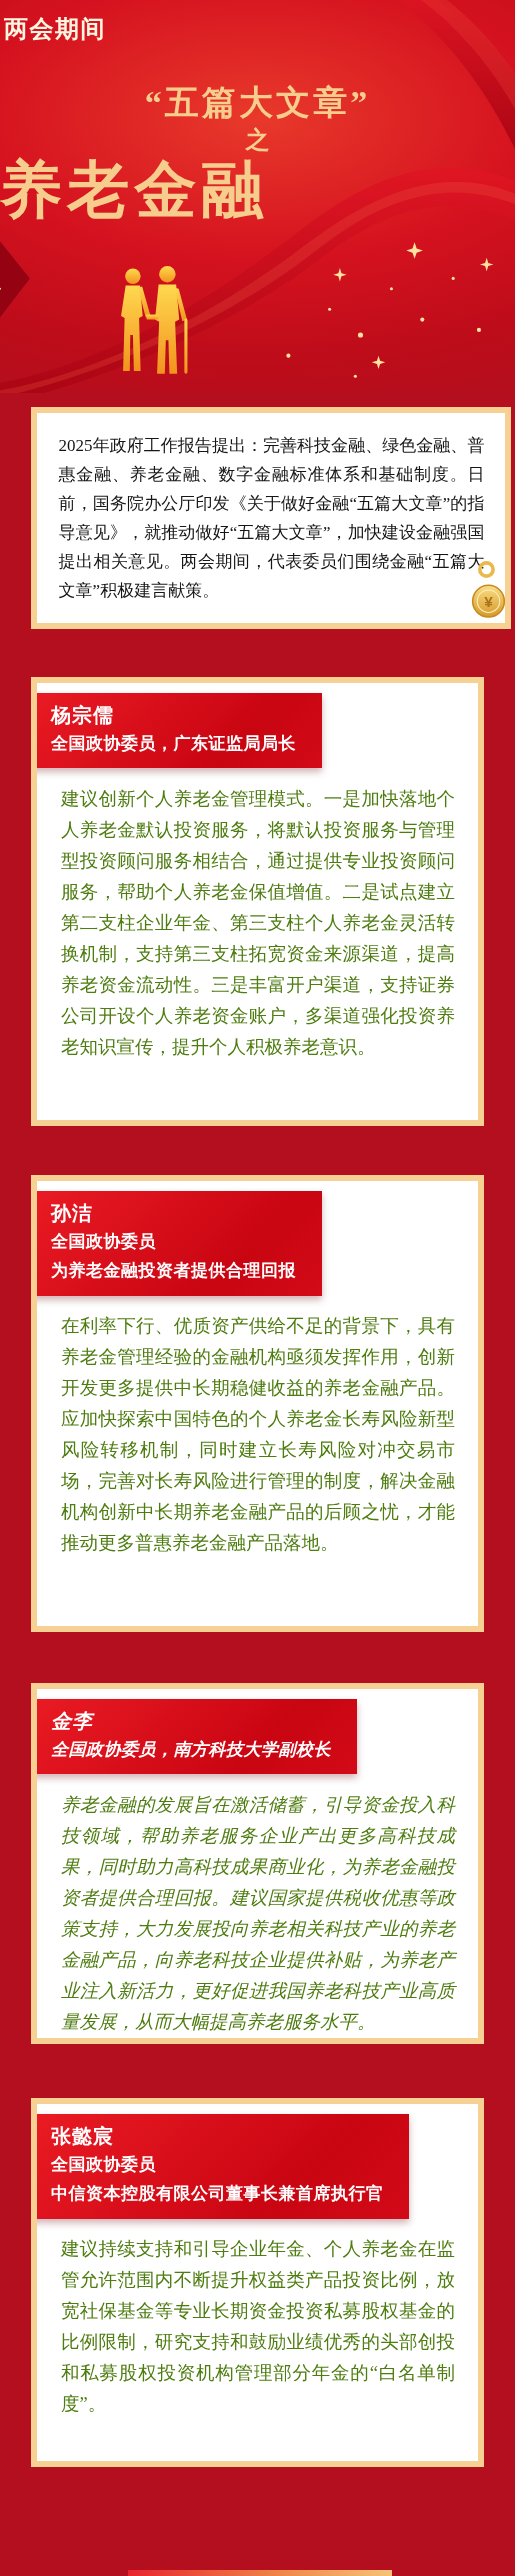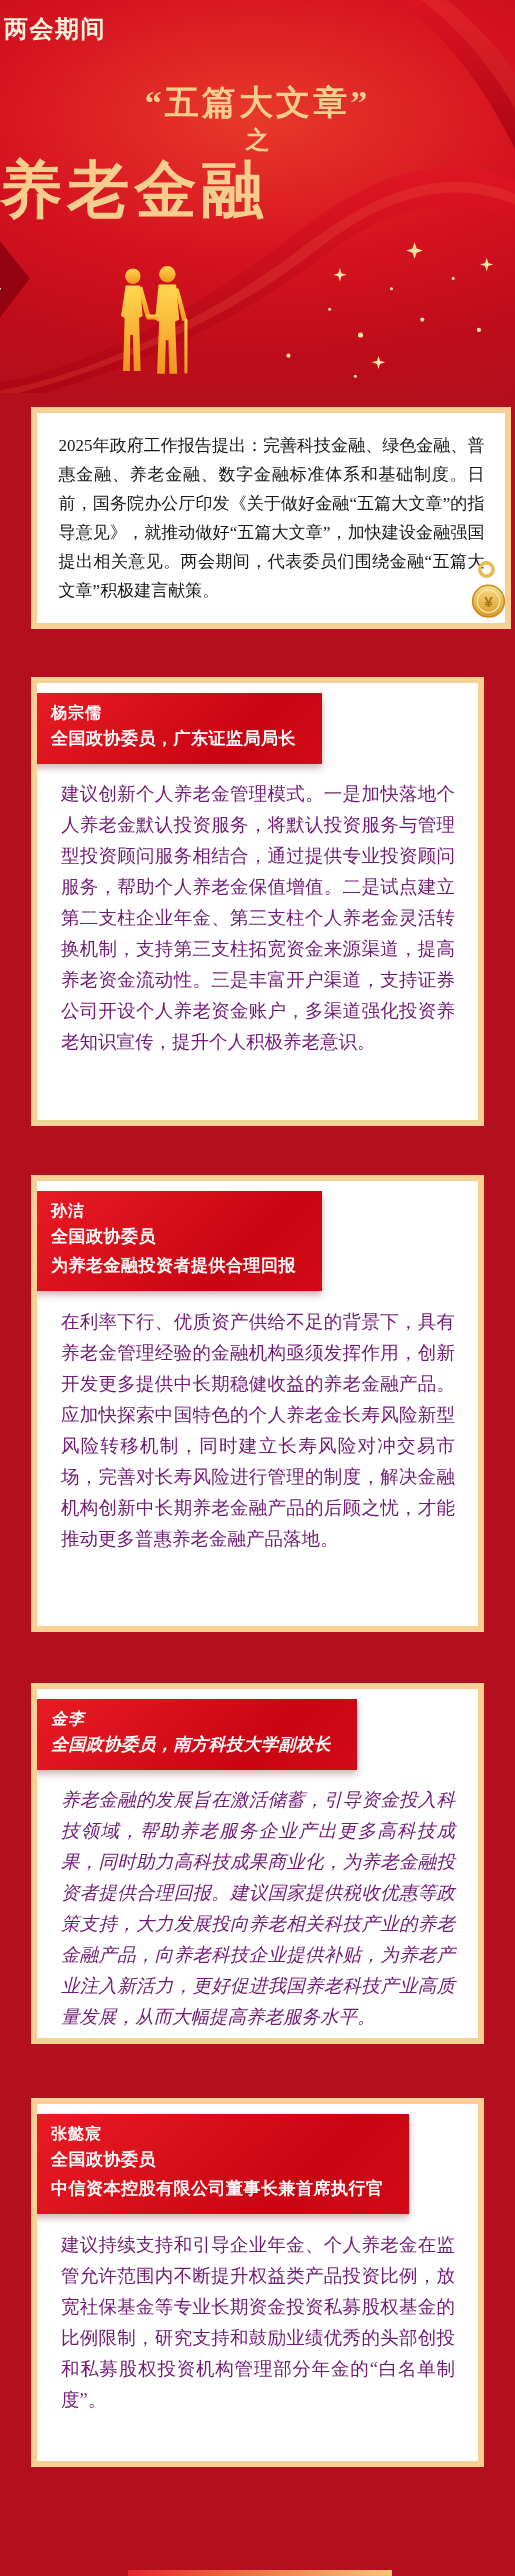--- a/index.html
+++ b/index.html
@@ -28,24 +28,24 @@
   
   #experts{position:absolute;top:677px;left:31px;width:453px;}
   .expert-card{box-sizing:border-box;background:#fff;border:6.7px solid #f7d194;overflow:hidden;}
   .expert-card:nth-child(1){height:449px;}
   .expert-card:nth-child(2){height:457px;margin-top:49px;}
   .expert-card:nth-child(3){height:361px;margin-top:51px;font-style:italic;}
   .expert-card:nth-child(4){height:369px;margin-top:54px;}
   .name-banner{display:inline-block;margin:10.3px 0 0 -6.7px;padding:10.3px 26px 12.4px 20.6px;
                background:linear-gradient(135deg,#ea1b24 0%,#c90512 70%,#d30a17 100%);
                box-shadow:0 4.1px 7.2px rgba(110,0,10,.3);color:#fff;}
-  .expert-name{margin:0;font-size:16px;font-weight:bold;line-height:1.15;letter-spacing:1px;}
+  .expert-name{margin:0;font-size:20px;font-weight:bold;line-height:1.15;letter-spacing:1px;}
   .expert-title{margin:5.2px 0 0;font-size:17px;font-weight:bold;line-height:1.42;letter-spacing:0.5px;}
   .statement{margin:15.5px 23px 0 24px;font-family:"Liberation Serif","DejaVu Serif",serif;
-             font-size:18.5px;line-height:31px;color:#701a75;text-align:justify;}
+             font-size:18.5px;line-height:31px;color:#4d7c0f;text-align:justify;}
 
   
   .stats-banner{position:absolute;top:2570px;left:128px;width:264px;height:61px;z-index:2;
                 background:linear-gradient(90deg,#e8232e 0%,#ef8147 55%,#f6c476 100%);
                 color:#fff;font-size:26px;font-weight:bold;text-align:center;line-height:61px;letter-spacing:1.5px;}
 </style>
 </head>
 <body>
 
 <div id="page">

